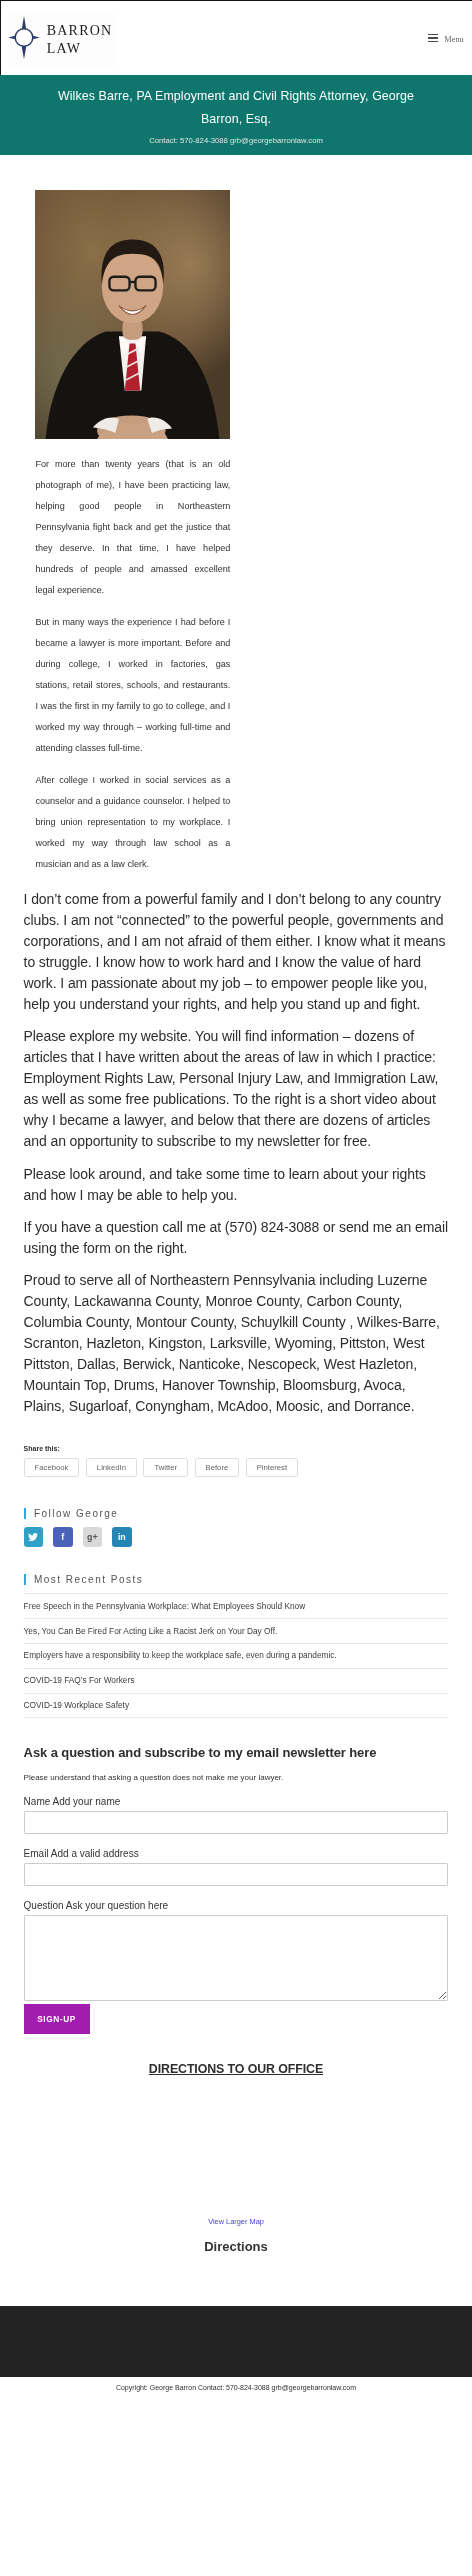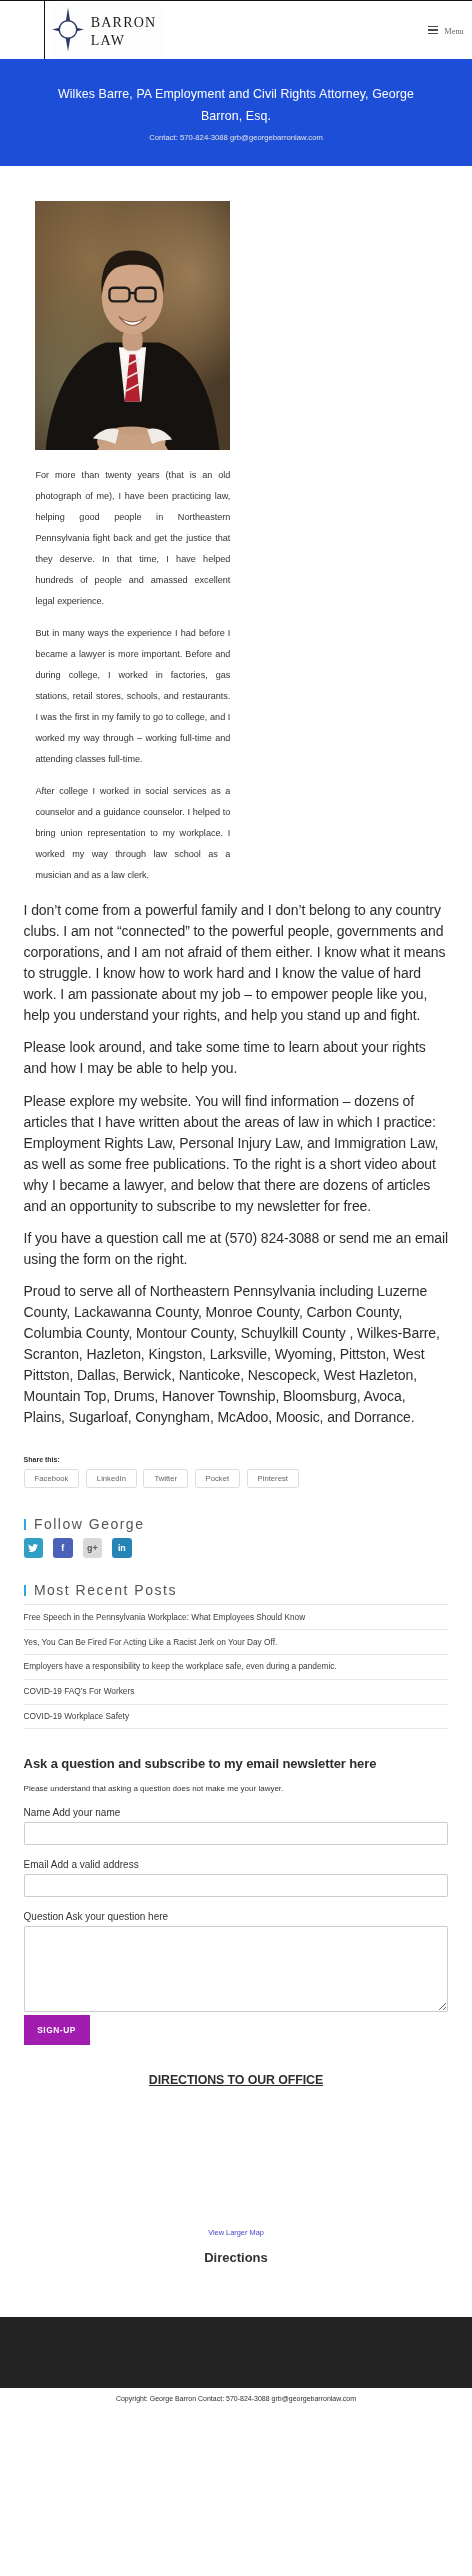--- a/index.html
+++ b/index.html
@@ -7,40 +7,39 @@
   body {
     width: 472px;
     font-family: "Liberation Sans", sans-serif;
     color: #333;
     background: #fff;
     border-top: 1.2px solid #121212;
   }
 
   
   .site-header {
-    height: 58px;
+    height: 74px;
     background: #fff;
     border-left: 1.8px solid #121212;
     display: flex;
     align-items: center;
     justify-content: space-between;
     padding: 0 8.3px 0 4.7px;
-    margin-left: 44px;
   }
   .brand { display:flex; align-items:center; gap:5.9px; background:#fdfdfd; padding:1.2px 5.9px 1.2px 1.2px; }
   .brand-text { font-family:"Liberation Serif", serif; line-height:0.92; color:#1c1c1c; }
   .brand-line { display:block; font-variant: small-caps; text-transform: lowercase; font-size:19.5px; letter-spacing:1.2px; font-weight:400; }
   .menu-toggle { display:flex; align-items:flex-end; gap:6px; cursor:pointer;font-family:Liberation Serif, serif; }
   .burger i { display:block; width:10px; height:1.5px; background:#4a4a4a; margin:1.8px 0; }
   .menu-label { font-size:8.3px; color:#666; }
 
   
   .hero {
-    height: 107px;
-    background: #1d4ed8;
+    height: 80px;
+    background: #0f766e;
     display: flex;
     flex-direction: column;
     align-items: center;
     justify-content: center;
     text-align: center;
   }
   .hero-title {
     color:#fff; font-size:12.4px; font-weight:400;
     max-width:372px; line-height:22.4px; letter-spacing:0.1px;
   }
@@ -75,21 +74,21 @@
     font-family:"Liberation Sans", sans-serif;
     font-size:7.7px; color:#666; background:#fff;
     border:0.6px solid #ddd; border-radius:2.4px;
     padding:4.7px 10px; cursor:pointer; line-height:1;
   }
 
   
   .sec-header {
     border-left:2.4px solid #29ABE2;
     padding-left:8.3px;
-    font-size:14px; color:#555; letter-spacing:1.5px; line-height:11.2px;
+    font-size:10px; color:#555; letter-spacing:1.5px; line-height:11.2px;
   }
 
   
   .follow { margin-top: 31px; }
   .social-row { margin-top:8.3px; display:flex; gap:10px; }
   .social-icon {
     width:19.5px; height:19.5px; border-radius:3px;
     display:flex; align-items:center; justify-content:center;
     color:#fff; font-weight:bold; font-size:8.9px; cursor:pointer;
   }
@@ -234,34 +233,34 @@
   </div>
 
   <div class="intro-col">
     <p>For more than twenty years (that is an old photograph of me), I have been practicing law, helping good people in Northeastern Pennsylvania fight back and get the justice that they deserve. In that time, I have helped hundreds of people and amassed excellent legal experience.</p>
     <p>But in many ways the experience I had before I became a lawyer is more important. Before and during college, I worked in factories, gas stations, retail stores, schools, and restaurants. I was the first in my family to go to college, and I worked my way through – working full-time and attending classes full-time.</p>
     <p>After college I worked in social services as a counselor and a guidance counselor.  I helped to bring union representation to my workplace. I worked my way through law school as a musician and as a law clerk.</p>
   </div>
 
   <div class="wide-text">
     <p>I don’t come from a powerful family and I don’t belong to any country clubs. I am not “connected” to the powerful people, governments and corporations, and I am not afraid of them either. I know what it means to struggle. I know how to work hard and I know the value of hard work. I am passionate about my job – to empower people like you, help you understand your rights, and help you stand up and fight.</p>
-    <p>Please look around, and take some time to learn about your rights and how I may be able to help you.</p>
     <p>Please explore my website. You will find information – dozens of articles that I have written about the areas of law in which I practice:
 Employment Rights Law, Personal Injury Law, and Immigration Law, as well as some free publications. To the right is a short video about why I became a lawyer, and below that there are dozens of articles and an opportunity to subscribe to my newsletter for free.</p>
+    <p>Please look around, and take some time to learn about your rights and how I may be able to help you.</p>
     <p>If you have a question call me at (570) 824-3088 or send me an email using the form on the right.</p>
     <p>Proud to serve all of Northeastern Pennsylvania including Luzerne County, Lackawanna County, Monroe County, Carbon County, Columbia County, Montour County, Schuylkill County , Wilkes-Barre, Scranton, Hazleton, Kingston, Larksville, Wyoming, Pittston, West Pittston, Dallas, Berwick, Nanticoke, Nescopeck, West Hazleton, Mountain Top, Drums, Hanover Township, Bloomsburg, Avoca, Plains, Sugarloaf, Conyngham, McAdoo, Moosic, and Dorrance.</p>
   </div>
 
   <div class="share">
     <div class="share-label">Share this:</div>
     <div class="share-row">
       <button class="share-btn">Facebook</button>
       <button class="share-btn">LinkedIn</button>
       <button class="share-btn">Twitter</button>
-      <button class="share-btn">Pocket</button>
+      <button class="share-btn">Before</button>
       <button class="share-btn">Pinterest</button>
     </div>
   </div>
 
   <div class="follow">
     <div class="sec-header">Follow George</div>
     <div class="social-row">
       <span class="social-icon twitter">
         <svg width="10" height="8.3" viewBox="0 0 24 20">
           <path fill="#fff" d="M24,2.4c-0.9,0.4-1.8,0.7-2.8,0.8c1-0.6,1.8-1.6,2.2-2.7c-0.9,0.6-2,1-3.1,1.2C19.4,0.6,18.1,0,16.7,0c-2.7,0-4.9,2.2-4.9,4.9c0,0.4,0,0.8,0.1,1.1C7.8,5.8,4.1,3.8,1.7,0.8C1.2,1.6,1,2.4,1,3.3c0,1.7,0.9,3.2,2.2,4.1C2.4,7.4,1.6,7.2,1,6.8v0.1c0,2.4,1.7,4.4,3.9,4.8c-0.4,0.1-0.8,0.2-1.3,0.2c-0.3,0-0.6,0-0.9-0.1c0.6,2,2.4,3.4,4.6,3.4c-1.7,1.3-3.8,2.1-6.1,2.1c-0.4,0-0.8,0-1.2-0.1C2.2,18.6,4.8,19.4,7.5,19.4c9.1,0,14-7.5,14-14c0-0.2,0-0.4,0-0.6C22.5,4.1,23.3,3.3,24,2.4z"></path>

